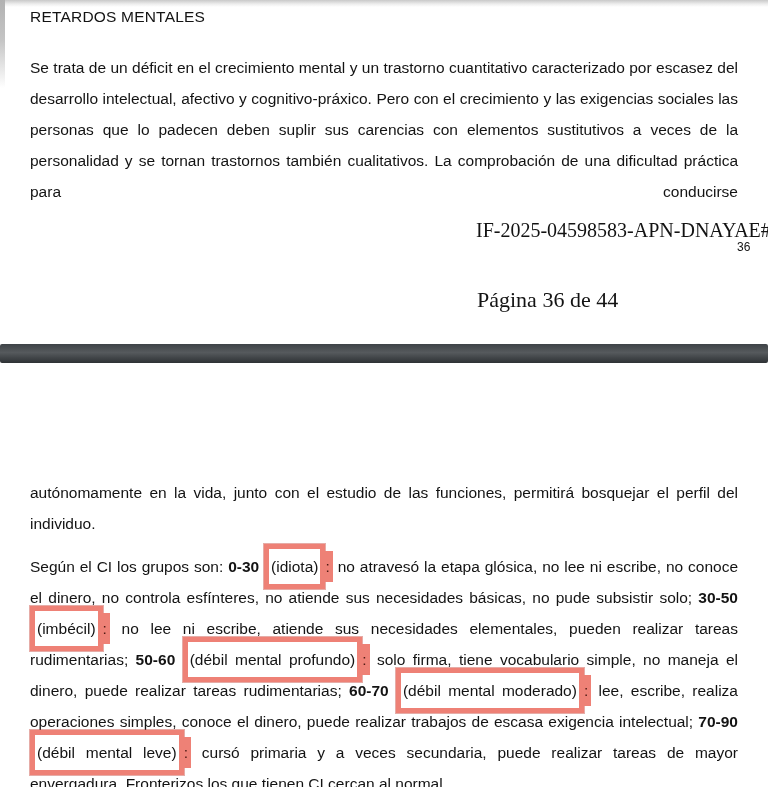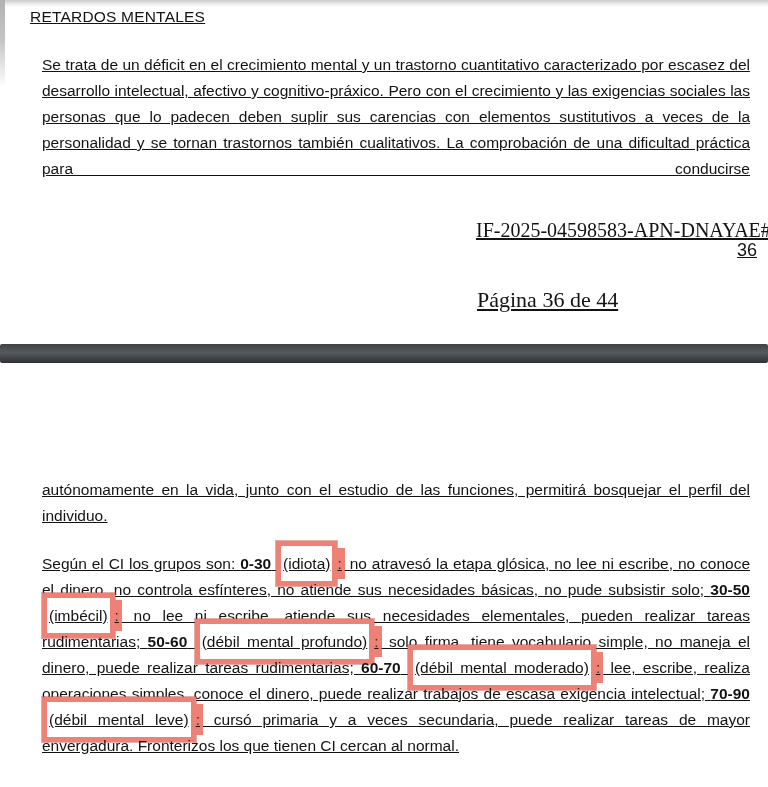--- a/index.html
+++ b/index.html
@@ -10,44 +10,44 @@
   }
   * { margin: 0; padding: 0; box-sizing: border-box; }
   html, body { width: 768px; height: 787px; }
   body {
     position: relative;
     background: #ffffff;
     overflow: hidden;
     font-family: "Liberation Sans", sans-serif;
     color: var(--text-color);
   }
-  .abs { position: absolute; text-decoration: underline; }
+  .abs { position: absolute; }
   .body-text {
     font-size: 15.5px;
-    line-height: 26px;
+    line-height: 31px;
     text-align: justify;
     width: 708px;
-    left: 42px;
+    left: 30px;
     color: var(--text-color);
   }
   #doc-heading {
     top: 8px; left: 30px;
     font-size: 15.5px;
     letter-spacing: 0.2px;
   }
   #para-1 { top: 52px; text-align-last: justify; }
   #stamp-line {
     top: 219px; left: 476px;
     font-family: "Liberation Serif", serif;
     font-size: 20px;
     white-space: nowrap;
   }
   #stamp-number {
     top: 240px; left: 737px;
-    font-size: 18px;
+    font-size: 12px;
     text-align: right;
   }
   #page-label {
     top: 287px; left: 477px;
     font-family: "Liberation Serif", serif;
     font-size: 22px;
   }
   #separator-bar {
     top: 344px; left: 0; width: 768px; height: 19px;
     border-radius: 2px;

